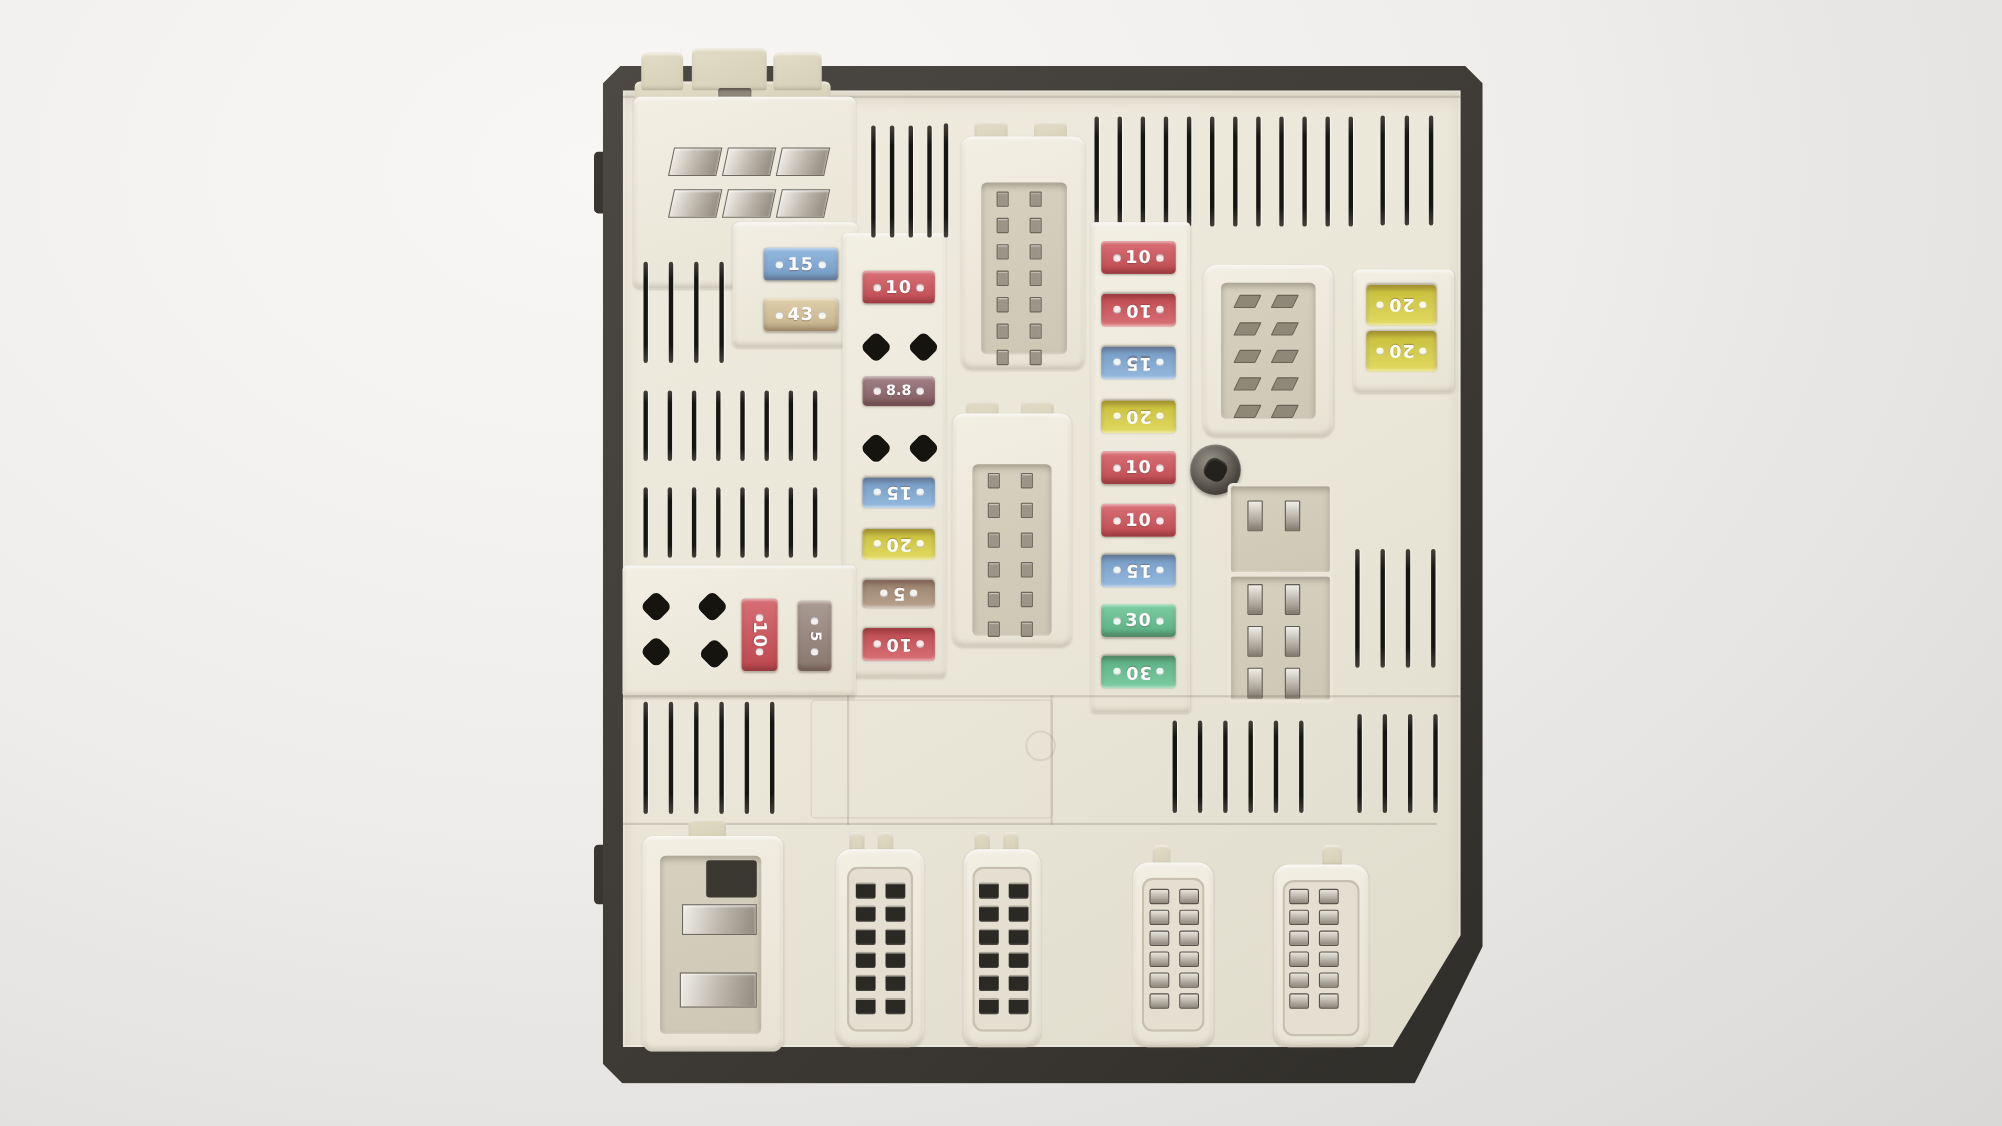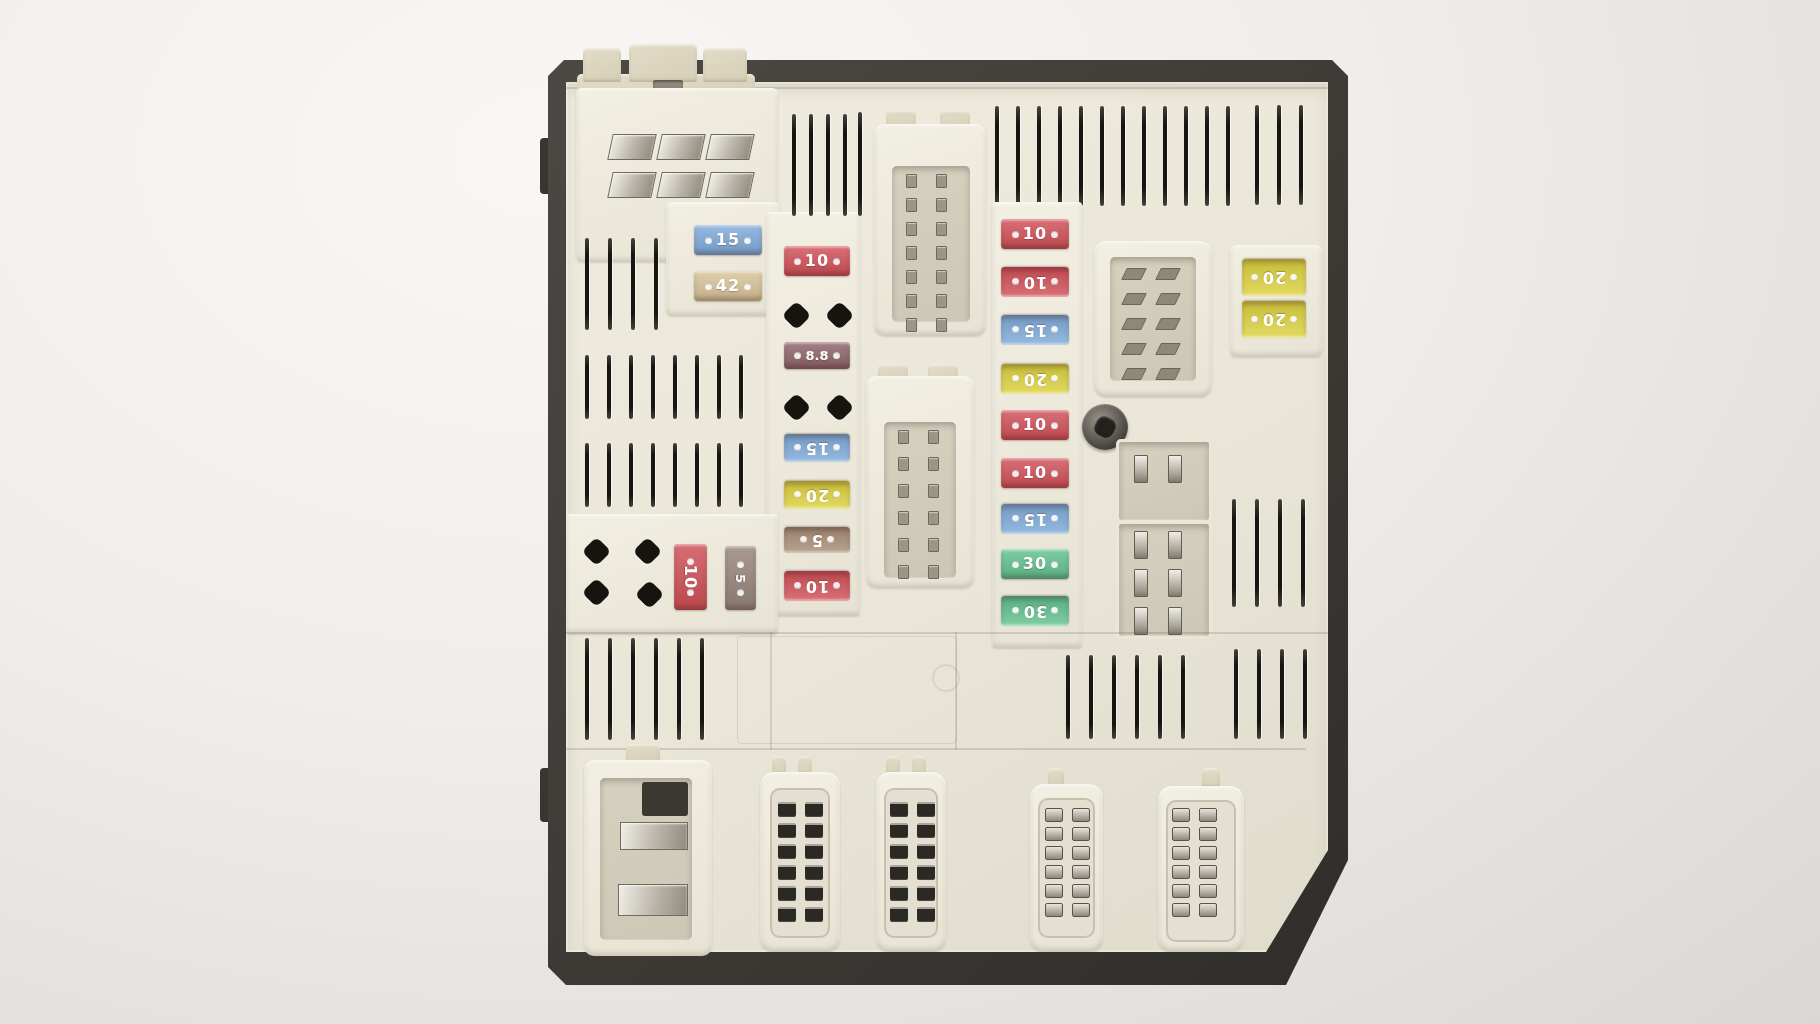--- a/index.html
+++ b/index.html
@@ -130,21 +130,21 @@
     </div>
 
   <div class="abs panel" style="left:666px;top:202px;width:114px;height:114px;"></div>
   <div class="abs fuse" style="left: 694px; top: 225px; width: 68px; height: 30px; background: linear-gradient(rgba(255, 255, 255, 0.18), rgba(0, 0, 0, 0.1)), rgb(127, 171, 217);">
     <span class="dot"></span>
       <span class="flabel">15</span>
       <span class="dot"></span>
   </div>
   <div class="abs fuse" style="left: 694px; top: 271px; width: 68px; height: 30px; background: linear-gradient(rgba(255, 255, 255, 0.18), rgba(0, 0, 0, 0.1)), rgb(216, 196, 152);">
     <span class="dot"></span>
-      <span class="flabel">42</span>
+      <span class="flabel">43</span>
       <span class="dot"></span>
   </div>
 
   <div class="abs panel" style="left:766px;top:212px;width:94px;height:404px;border-radius:4px;"></div>
   <div class="abs fuse" style="left: 784px; top: 246px; width: 66px; height: 30px; background: linear-gradient(rgba(255, 255, 255, 0.18), rgba(0, 0, 0, 0.1)), rgb(209, 81, 88);">
     <span class="dot"></span>
       <span class="flabel">10</span>
       <span class="dot"></span>
   </div>
   <div class="abs blackpin" style="left:786px;top:305px;width:21px;height:21px;"></div>

